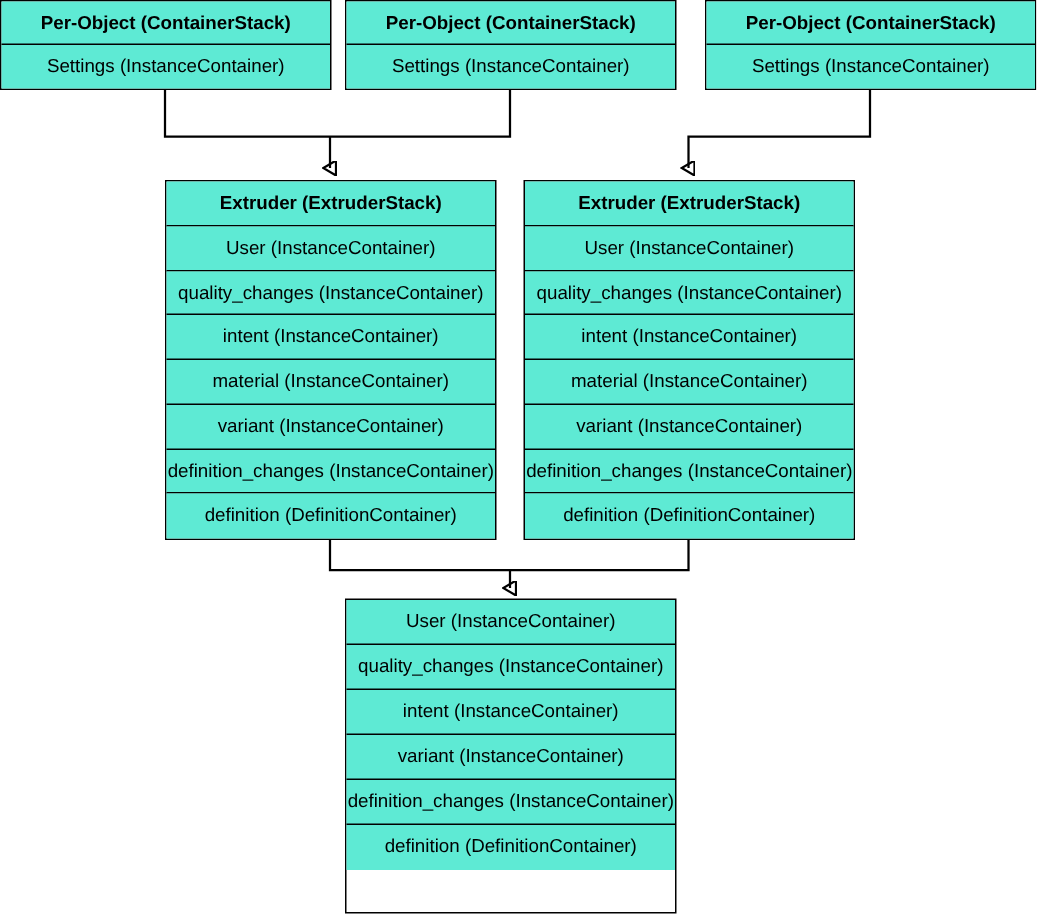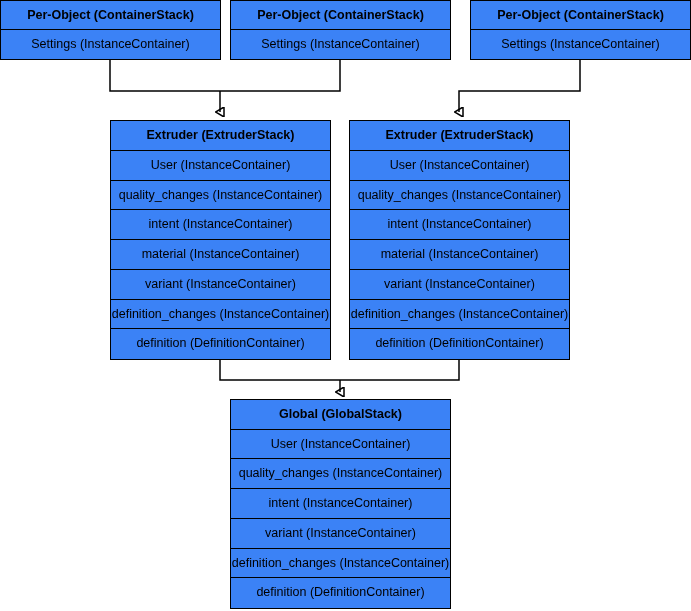--- a/index.html
+++ b/index.html
@@ -26,21 +26,21 @@
     display: flex;
     flex-direction: column;
   }
   .stack-row {
     box-sizing: border-box;
     height: 30px;
     line-height: 28px;
     text-align: center;
     font-size: 12.5px;
     color: #000000;
-    background: #3b82f6;
+    background: #5eead4;
     border-bottom: 1.5px solid #000000;
     white-space: nowrap;
     overflow: hidden;
   }
   .stack-row.header {
     font-weight: bold;
   }
   .stack-row.last {
     border-bottom: none;
   }
@@ -116,21 +116,20 @@
     <div class="stack-row">User (InstanceContainer)</div>
     <div class="stack-row">quality_changes (InstanceContainer)</div>
     <div class="stack-row">intent (InstanceContainer)</div>
     <div class="stack-row">material (InstanceContainer)</div>
     <div class="stack-row">variant (InstanceContainer)</div>
     <div class="stack-row">definition_changes (InstanceContainer)</div>
     <div class="stack-row last">definition (DefinitionContainer)</div>
   </div>
 
   <div class="stack-box" style="left:230px; top:399px; width:221px; height:210px;">
-    <div class="stack-row header">Global (GlobalStack)</div>
     <div class="stack-row">User (InstanceContainer)</div>
     <div class="stack-row">quality_changes (InstanceContainer)</div>
     <div class="stack-row">intent (InstanceContainer)</div>
     <div class="stack-row">variant (InstanceContainer)</div>
     <div class="stack-row">definition_changes (InstanceContainer)</div>
     <div class="stack-row last">definition (DefinitionContainer)</div>
   </div>
 
 </div>
 

